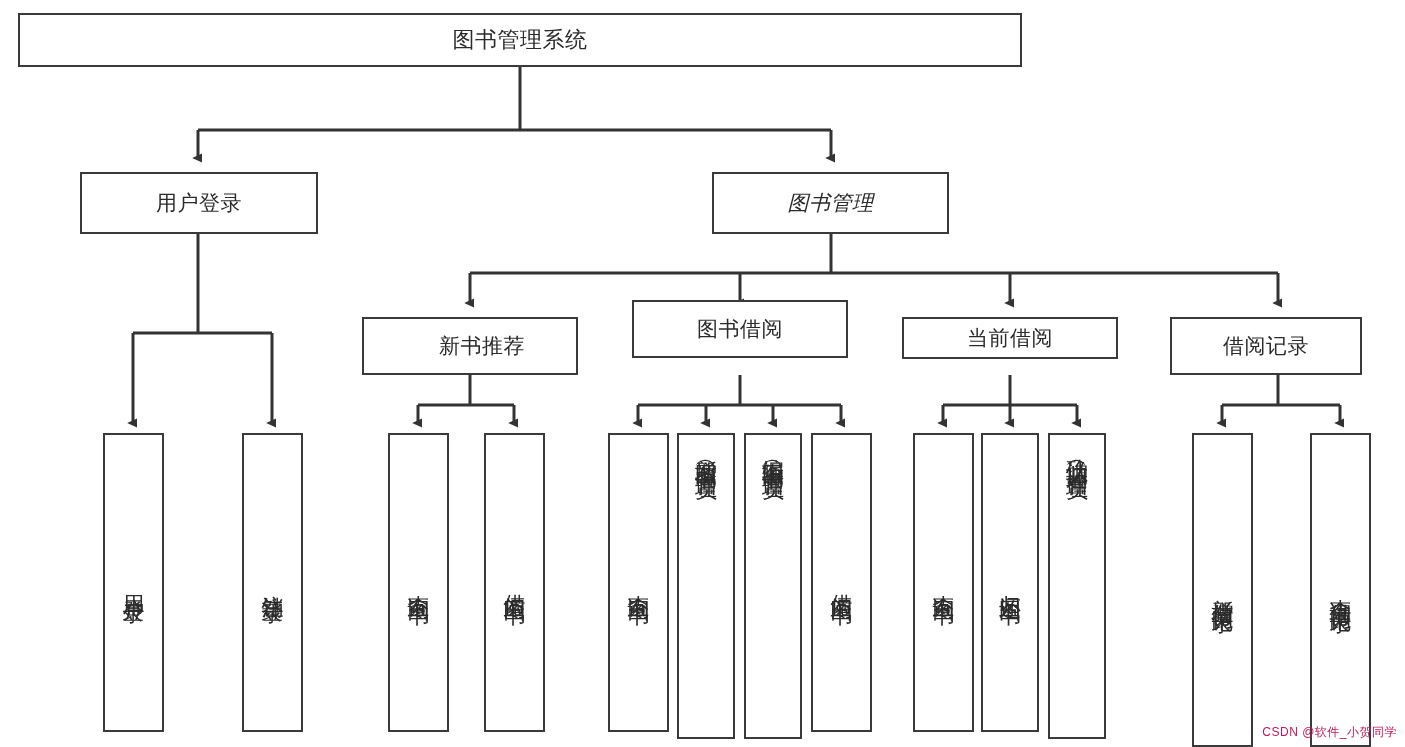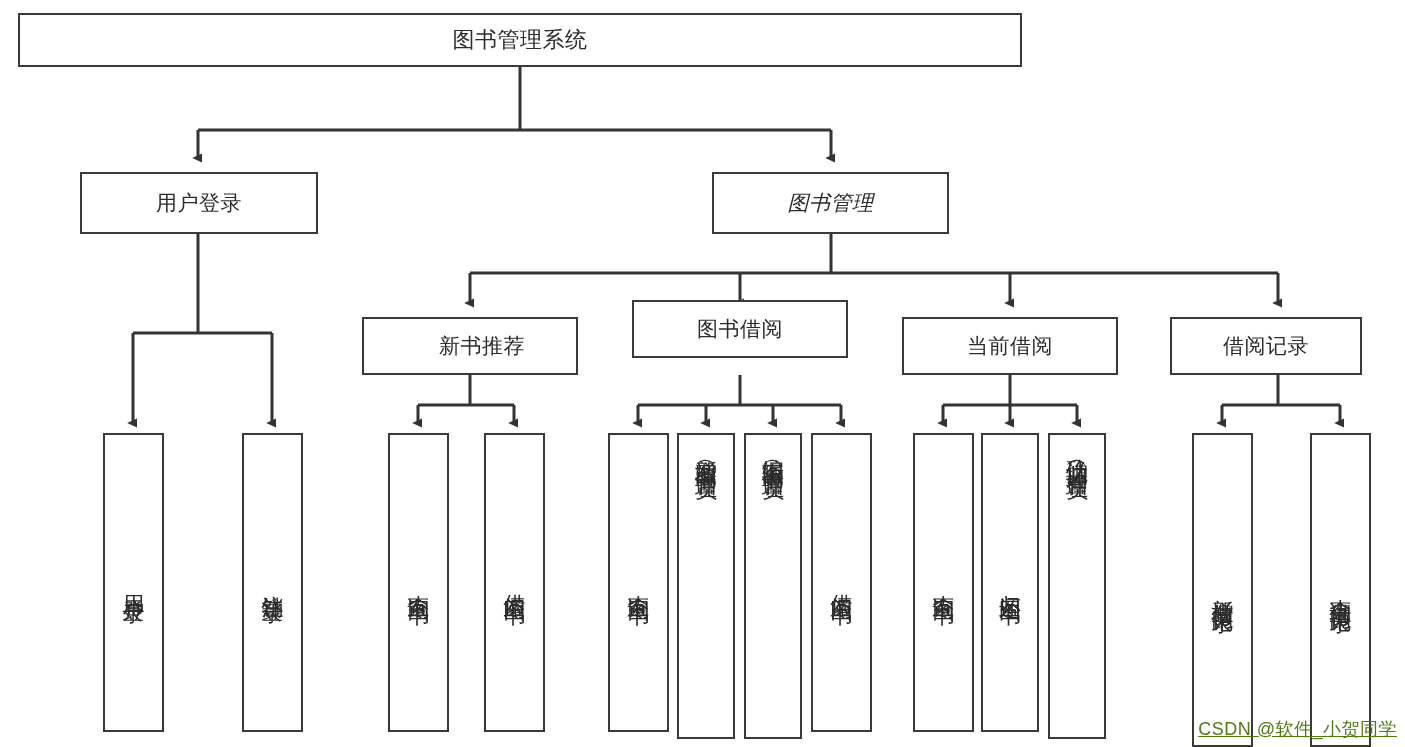--- a/index.html
+++ b/index.html
@@ -61,26 +61,25 @@
     line-height: 1;
   }
   .node.vertical.mid {
     align-items: center;
     padding-top: 0;
   }
   .watermark {
     position: absolute;
     right: 8px;
     bottom: 6px;
-    font-size: 18px;
-    color: #4d7c0f;
+    font-size: 12px;
+    color: #be185d;
     letter-spacing: 0.5px;
     z-index: 5;
     white-space: pre;
-    text-decoration: underline;
   }
 </style>
 </head>
 <body>
 
 <div id="stage">
 
   <svg id="edges" viewBox="0 0 1405 747">
     <defs>
       <marker id="arrow" markerWidth="10" markerHeight="10" refX="5" refY="4.2" orient="auto" markerUnits="userSpaceOnUse">
@@ -144,21 +143,21 @@
   </div>
 
   <div class="node horizontal" style="left:362px; top:317px; width:216px; height:58px;padding-left:24px;">
     <span class="label">新书推荐</span>
   </div>
 
   <div class="node horizontal" style="left:632px; top:300px; width:216px; height:58px;">
     <span class="label">图书借阅</span>
   </div>
 
-  <div class="node horizontal" style="left:902px; top:317px; width:216px; height:58px;">
+  <div class="node horizontal" style="left:902px; top:317px; width:216px; height:42px;">
     <span class="label">当前借阅</span>
   </div>
 
   <div class="node horizontal" style="left:1170px; top:317px; width:192px; height:58px;">
     <span class="label">借阅记录</span>
   </div>
 
   <div class="node vertical mid" style="left:103px; top:433px; width:61px; height:299px;">
     <span class="label">用户登录</span>
   </div>

